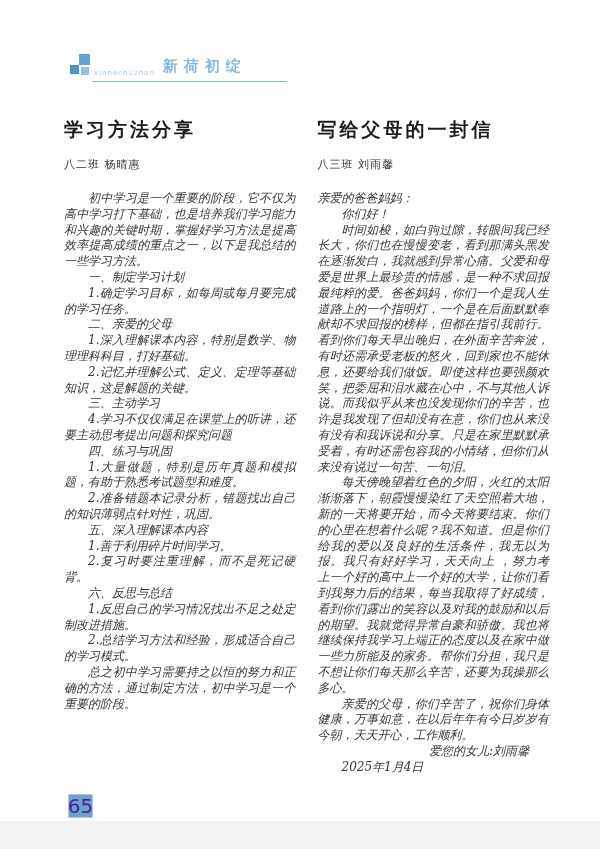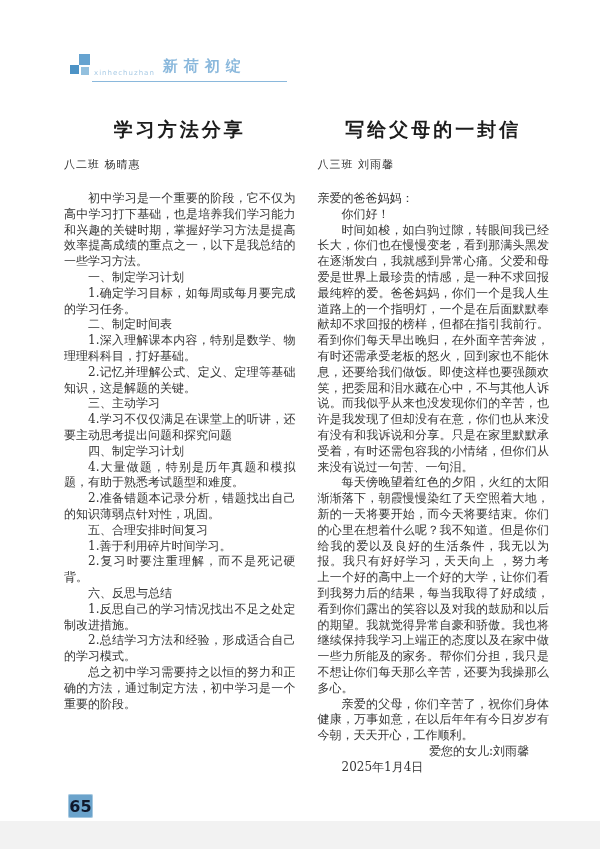--- a/index.html
+++ b/index.html
@@ -27,37 +27,37 @@
   }
   .brand-title{
     font-family:"DejaVu Sans","Liberation Sans",sans-serif;
     font-size:15px;font-weight:bold;color:var(--accent,#8ab8dc);
     letter-spacing:6px;line-height:24px;white-space:nowrap;
   }
   
   .columns{position:absolute;top:104px;left:64px;right:51px;display:flex;gap:22px;}
   .col{flex:1;min-width:0;}
   .article-title{
-    text-align:center;font-size:19px;font-weight:bold;color:#1c1c1c;
+    text-align:left;font-size:19px;font-weight:bold;color:#1c1c1c;
     letter-spacing:3px;margin:13px 0 0 0;
   }
   .article-author{
     text-align:left;font-size:11px;color:#2e2e2e;letter-spacing:1px;margin-top:14px;
   }
-  .article-body{margin-top:19px;font-size:12px;line-height:15.8px;text-align:justify;color:#353535;}
+  .article-body{margin-top:19px;font-size:12px;line-height:15.8px;text-align:justify;color:#353535;font-style:italic;}
   .article-body p{margin:0;text-indent:2em;}
   .article-body p.no-indent{text-indent:0;}
   .sig-line{text-align:right;padding-right:20px;text-indent:0;margin-top:16px;}
   .date-line{text-align:left;padding-right:22px;text-indent:0;margin-top:4px;}
   
   .page-number{
     position:absolute;left:68px;top:794px;width:25px;height:24px;
-    background:var(--badge,#6ba3cb);color:#0f172a;
+    background:var(--badge,#6ba3cb);color:#4c1d95;
     font-family:"DejaVu Sans","Liberation Sans",sans-serif;
-    font-size:16px;font-weight:bold;
+    font-size:20px;font-weight:normal;
     display:flex;align-items:center;justify-content:center;
     border-radius:2px;box-shadow:inset 0 0 0 1px rgba(255,255,255,.4);
   }
 </style>
 </head>
 <body>
 
 <div class="page">
 
   <div class="header">
@@ -74,29 +74,29 @@
 
   <div class="columns">
 
     <div class="col">
       <h1 class="article-title">学习方法分享</h1>
       <div class="article-author">八二班  杨晴惠</div>
       <div class="article-body">
           <p>初中学习是一个重要的阶段，它不仅为高中学习打下基础，也是培养我们学习能力和兴趣的关键时期，掌握好学习方法是提高效率提高成绩的重点之一，以下是我总结的一些学习方法。</p>
           <p>一、制定学习计划</p>
           <p>1.确定学习目标，如每周或每月要完成的学习任务。</p>
-          <p>二、制定时间表</p>
+          <p>二、亲爱的父母</p>
           <p>1.深入理解课本内容，特别是数学、物理理科科目，打好基础。</p>
           <p>2.记忆并理解公式、定义、定理等基础知识，这是解题的关键。</p>
           <p>三、主动学习</p>
           <p>4.学习不仅仅满足在课堂上的听讲，还要主动思考提出问题和探究问题</p>
-          <p>四、制定学习计划</p>
-          <p>4.大量做题，特别是历年真题和模拟题，有助于熟悉考试题型和难度。</p>
+          <p>四、练习与巩固</p>
+          <p>1.大量做题，特别是历年真题和模拟题，有助于熟悉考试题型和难度。</p>
           <p>2.准备错题本记录分析，错题找出自己的知识薄弱点针对性，巩固。</p>
-          <p>五、合理安排时间复习</p>
+          <p>五、深入理解课本内容</p>
           <p>1.善于利用碎片时间学习。</p>
           <p>2.复习时要注重理解，而不是死记硬背。</p>
           <p>六、反思与总结</p>
           <p>1.反思自己的学习情况找出不足之处定制改进措施。</p>
           <p>2.总结学习方法和经验，形成适合自己的学习模式。</p>
           <p>总之初中学习需要持之以恒的努力和正确的方法，通过制定方法，初中学习是一个重要的阶段。</p>
         </div>
     </div>
 
     <div class="col">

